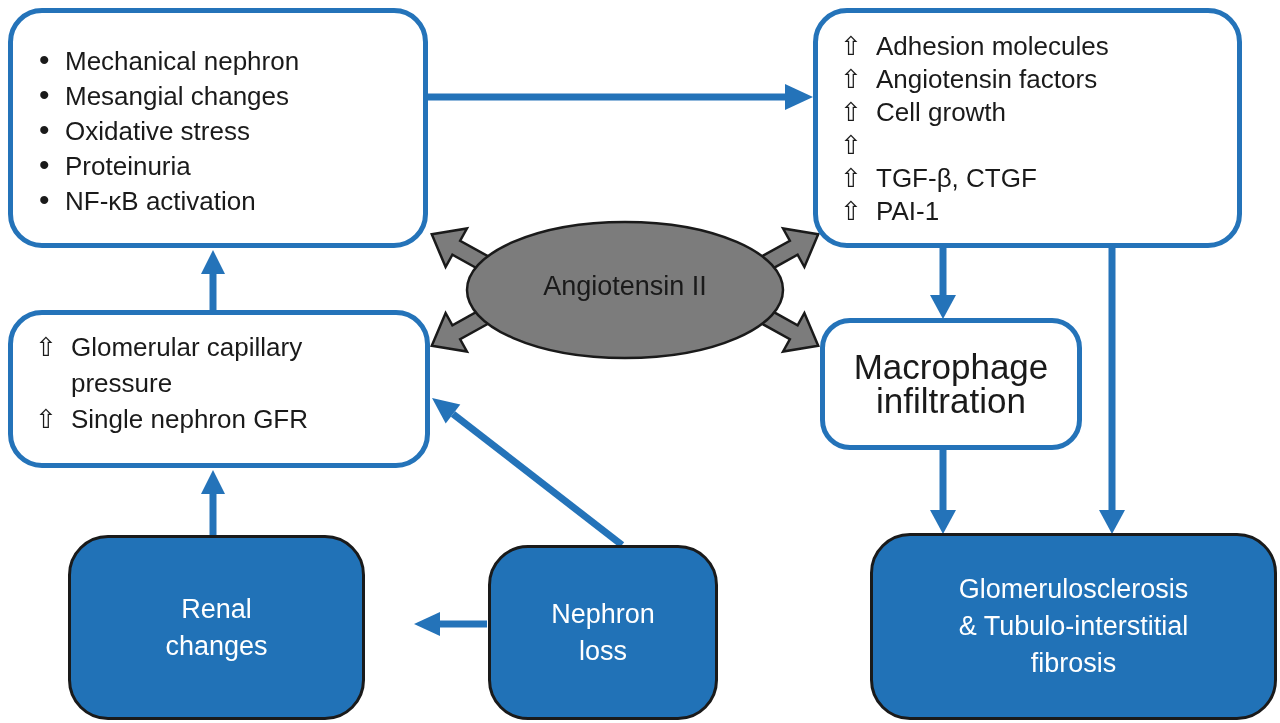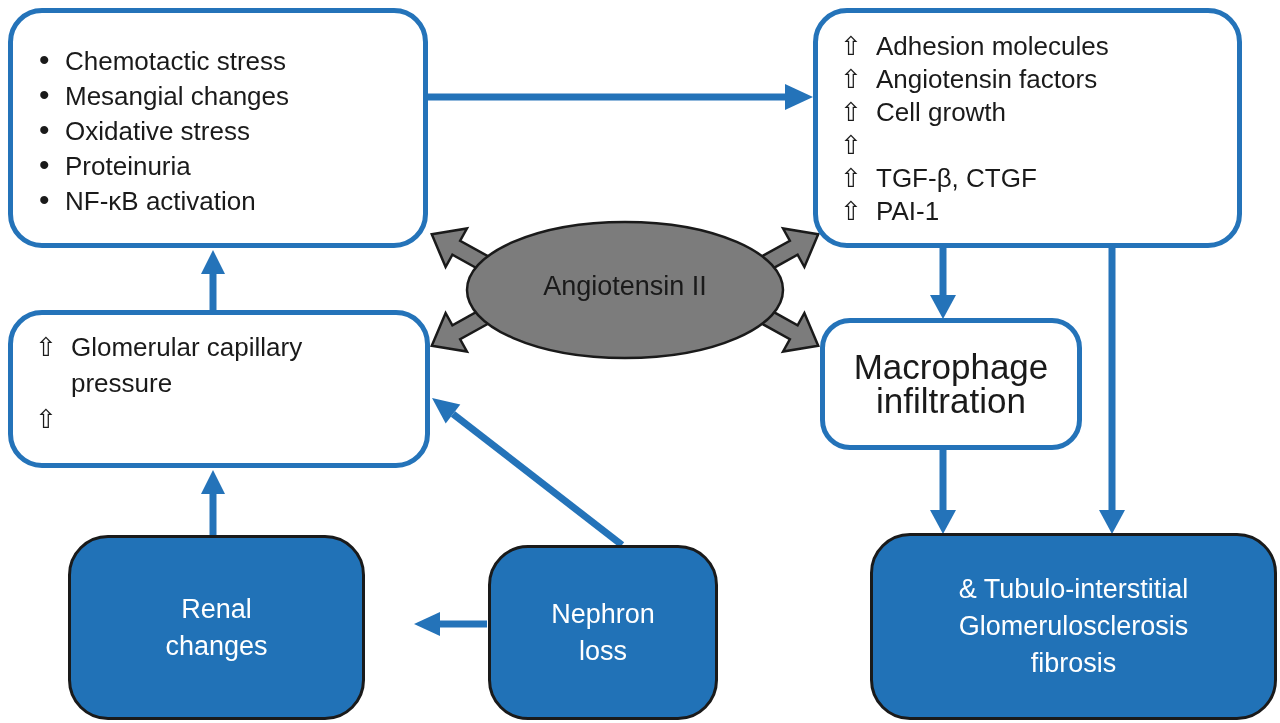--- a/index.html
+++ b/index.html
@@ -104,21 +104,21 @@
       <path class="gray-arrow" d="M0,-8 L50,-8 L50,-22 L78,0 L50,22 L50,8 L0,8 Z"></path>
     </g>
     <ellipse class="center-ellipse" cx="625" cy="290" rx="158" ry="68"></ellipse>
   </svg>
 
   <div class="center-label">Angiotensin II</div>
 
   <div class="obox box-stimuli">
     <div class="li">
       <span class="glyph dot">•</span>
-      <span>Chemotactic stress</span>
+      <span>Mechanical nephron</span>
     </div>
     <div class="li">
       <span class="glyph dot">•</span>
       <span>Mesangial changes</span>
     </div>
     <div class="li">
       <span class="glyph dot">•</span>
       <span>Oxidative stress</span>
     </div>
     <div class="li">
@@ -157,37 +157,38 @@
     </div>
   </div>
 
   <div class="obox box-hemo">
     <div class="li lh36">
       <span class="glyph">⇧</span>
       <span class="wrapcol">Glomerular capillary pressure</span>
     </div>
     <div class="li lh36">
       <span class="glyph">⇧</span>
+      <span class="wrapcol">Single nephron GFR</span>
     </div>
   </div>
 
   <div class="obox box-macro">
     <div>Macrophage</div>
     <div>infiltration</div>
   </div>
 
   <div class="fbox box-renal">
     <div>Renal</div>
     <div>changes</div>
   </div>
 
   <div class="fbox box-nephron">
     <div>Nephron</div>
     <div>loss</div>
   </div>
 
   <div class="fbox box-fibrosis">
+    <div>Glomerulosclerosis</div>
     <div>&amp; Tubulo-interstitial</div>
-    <div>Glomerulosclerosis</div>
     <div>fibrosis</div>
   </div>
 
 </div>
 
 </body></html>

